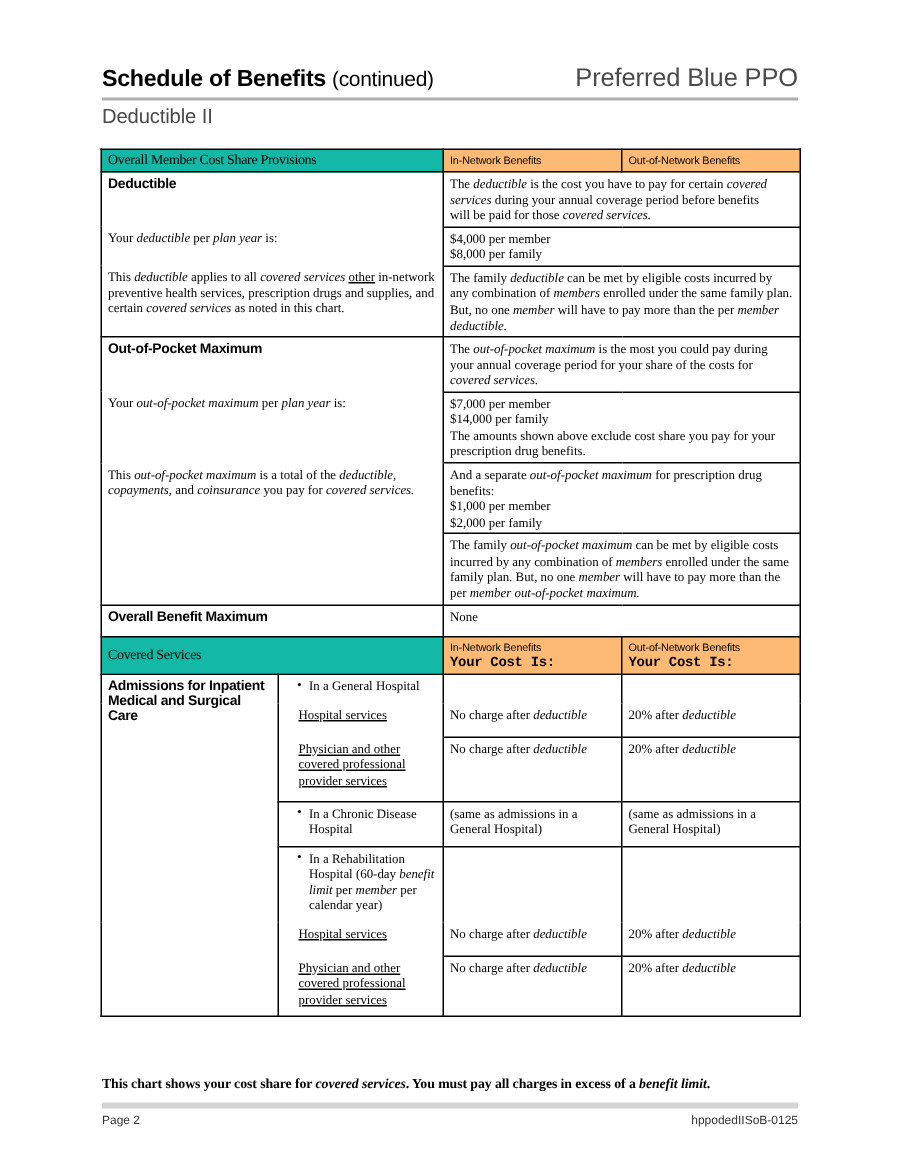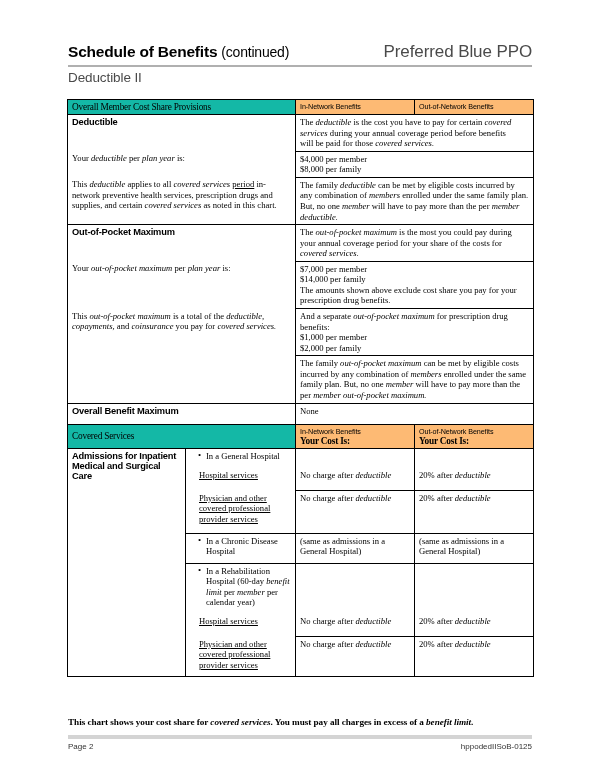--- a/index.html
+++ b/index.html
@@ -101,21 +101,21 @@
     background: #fdba74;
     font-family: "Liberation Sans", sans-serif;
     font-weight: bold;
     font-size: 7.2px;
     letter-spacing: -0.1px;
     padding-top: 3px;
     padding-bottom: 3px;
     margin-top: 38px;
   }
   .hdr-sub-big {
-    font-family: Liberation Serif, serif;
+    font-family: Liberation Mono, monospace;
     font-weight: bold;
     font-size: 9.3px;
     letter-spacing: -0.2px;
     display: block;
     margin-top: 0px;
   }
   .rowlabel {
     font-family: "Liberation Sans", sans-serif;
     font-weight: bold;
     font-size: 9.3px;
@@ -241,21 +241,21 @@
           <p class="tight">Your <i>deductible</i> per <i>plan year</i> is:</p>
         </td>
         <td colspan="2">
           <p class="tight">$4,000 per member</p>
           <p class="tight">$8,000 per family</p>
         </td>
       </tr>
 
       <tr>
         <td class="not" colspan="2">
-          <p class="tight">This <i>deductible</i> applies to all <i>covered services</i> <u>period</u> in-network preventive health services, prescription drugs and supplies, and certain <i>covered services</i> as noted in this chart.</p>
+          <p class="tight">This <i>deductible</i> applies to all <i>covered services</i> <u>other</u> in-network preventive health services, prescription drugs and supplies, and certain <i>covered services</i> as noted in this chart.</p>
         </td>
         <td colspan="2">
           <p class="tight">The family <i>deductible</i> can be met by eligible costs incurred by any combination of <i>members</i> enrolled under the same family plan. But, no one <i>member</i> will have to pay more than the per <i>member deductible.</i></p>
         </td>
       </tr>
 
       <tr>
         <td class="nob" colspan="2" style="height:22px;">
           <div class="rowlabel">Out-of-Pocket Maximum</div>
         </td>

